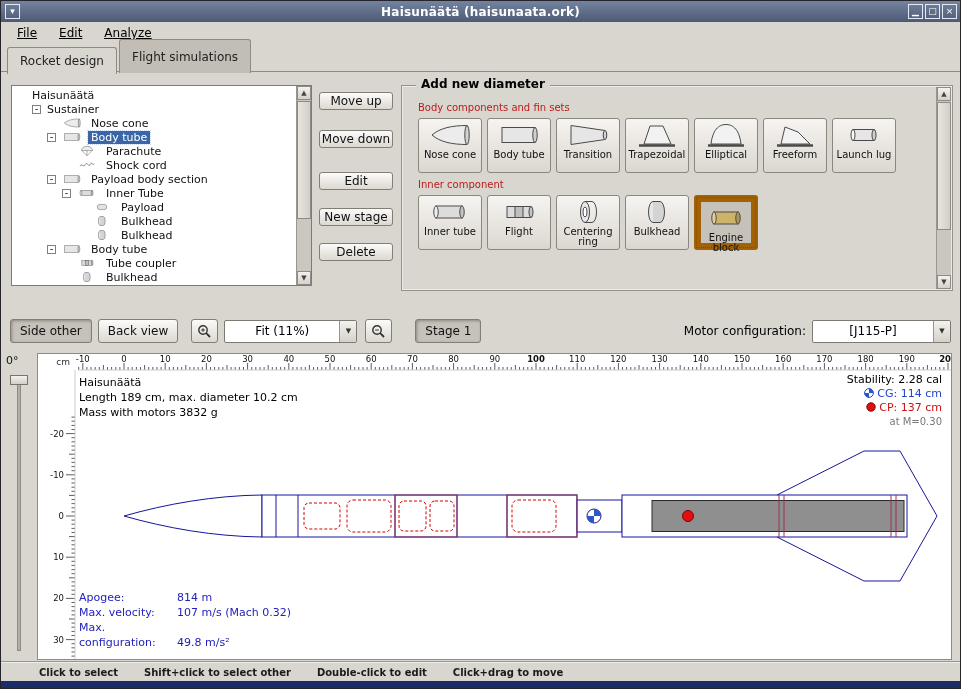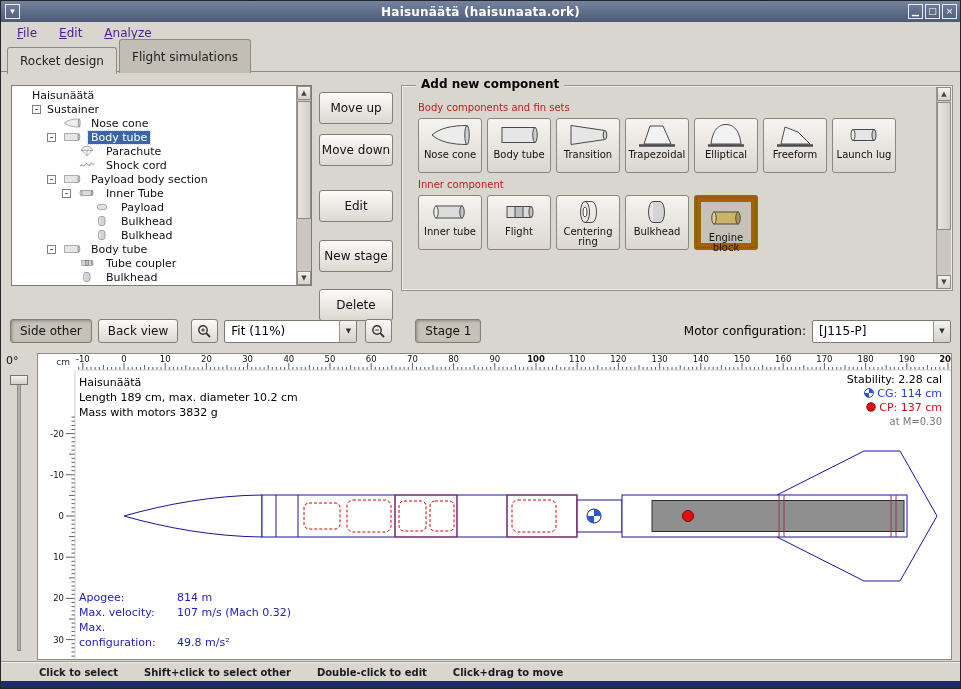--- a/index.html
+++ b/index.html
@@ -9,21 +9,21 @@
 
   
   .titlebar{position:absolute;left:0;top:0;right:0;height:21px;background:linear-gradient(180deg,#74839f,#4c5a74);display:flex;align-items:center;}
   .titlebar-title{position:absolute;left:0;right:0;text-align:center;color:#fff;font-weight:bold;font-size:12px;letter-spacing:.2px;}
   .tb-icon{position:absolute;left:4px;top:3px;width:15px;height:15px;border:1px solid #e6eaf2;color:#fff;font-size:9px;line-height:13px;text-align:center;}
   .tb-btns{position:absolute;right:3px;top:3px;display:flex;gap:2px;z-index:2;}
   .tb-btn{width:15px;height:15px;border:1px solid #e6eaf2;color:#fff;font-size:9px;line-height:12px;text-align:center;background:transparent;cursor:default;}
 
   
   .menubar{position:absolute;left:0;top:21px;right:0;height:22px;display:flex;align-items:center;padding-left:8px;gap:6px;}
-  .menu-item{padding:2px 8px;font-size:12px;color:#4c1d95;}
+  .menu-item{padding:2px 8px;font-size:12px;color:#000000;text-decoration:underline;}
   .menu-item u{text-decoration:underline;}
 
   
   .tab-base{position:absolute;left:0;right:0;top:70px;height:1px;background:#8e8a82;}
   .tabstrip{position:absolute;left:6px;top:44px;height:28px;display:flex;align-items:flex-end;gap:2px;z-index:2;}
   .tab{height:34px;padding:0 12px;display:flex;align-items:center;font-size:12px;background:#c2beb6;border:1px solid #8e8a82;border-bottom:none;border-radius:3px 3px 0 0;color:#222;}
   .tab.active{height:27px;background:#d8d6cf;position:relative;z-index:3;margin-bottom:-1px;}
 
   
   .tree-panel{position:absolute;left:10px;top:84px;width:301px;height:201px;background:#fff;border:1px solid #7f7b74;}
@@ -37,40 +37,40 @@
 
   
   .vscroll{position:absolute;width:15px;background:#cbc7c0;border-left:1px solid #9a968e;}
   .sb-btn{position:absolute;left:0;width:14px;height:14px;background:linear-gradient(#f4f2ef,#d5d1ca);border:1px solid #8e8a86;font-size:7px;line-height:12px;text-align:center;color:#444;}
   .sb-up{top:0;}
   .sb-down{bottom:0;}
   .sb-thumb{position:absolute;left:0;width:14px;background:linear-gradient(90deg,#e8e5e0,#d2cec7);border:1px solid #8e8a86;}
 
   
   .edit-buttons{position:absolute;left:318px;top:91px;width:74px;display:flex;flex-direction:column;}
-  .btn{height:32px;background:linear-gradient(#fcfbf9,#dcd8d1);border:1px solid #827e76;border-radius:3px;font-size:12px;color:#111;font-family:inherit;}
+  .btn{height:18px;background:linear-gradient(#fcfbf9,#dcd8d1);border:1px solid #827e76;border-radius:3px;font-size:12px;color:#111;font-family:inherit;}
   .btn.pressed{background:#c6c2ba;box-shadow:inset 1px 1px 3px rgba(0,0,0,.3);}
 
   
   .group-box{position:absolute;left:400px;top:84px;width:552px;height:206px;border:1px solid #97938b;box-shadow:inset 0 0 0 1px #eceae6;}
   .group-title{position:absolute;left:14px;top:-9px;background:#d8d6cf;padding:0 5px;font-weight:bold;font-size:12px;}
   .comp-sections{position:absolute;left:16px;top:10px;right:20px;}
   .sec-label{font-size:10px;margin:6px 0 5px 0;color:#b91c1c;}
   .comp-row{display:flex;gap:5px;}
   .comp-btn{width:64px;height:55px;background:linear-gradient(#f6f4f1,#dbd7d0);border:1px solid #8b877f;border-radius:3px;display:flex;flex-direction:column;align-items:center;justify-content:flex-start;padding-top:2px;font-family:inherit;}
   .comp-btn.active{background:#c6c2ba;border:7px solid #a16207;outline:1px dotted #555;outline-offset:-3px;}
   .comp-icon{height:28px;display:flex;align-items:center;}
   .comp-label{font-size:10px;line-height:10px;text-align:center;color:#111;margin-top:1px;}
 
   
   .view-toolbar{position:absolute;left:0;right:0;top:313px;height:34px;display:flex;align-items:center;padding:0 9px;}
   .tool-btn{height:24px;padding:0 9px;}
   .icon-btn{width:27px;height:24px;padding:0;display:inline-flex;align-items:center;justify-content:center;}
   .combo{display:flex;align-items:center;height:23px;background:#fff;border:1px solid #7d7973;border-radius:2px;}
-  .combo-text{flex:1;padding:0 6px;font-size:12px;white-space:nowrap;overflow:hidden;}
+  .combo-text{flex:1;padding:0 6px;font-size:12px;white-space:nowrap;overflow:hidden;text-align:center;}
   .combo-arrow{width:17px;height:100%;border-left:1px solid #9a968e;background:linear-gradient(#f4f2ef,#d5d1ca);font-size:7px;display:flex;align-items:center;justify-content:center;color:#333;}
   .mc-label{font-size:12px;margin-right:6px;}
 
   
   .rot-slider{position:absolute;left:0;top:352px;width:36px;height:307px;}
   .rot-label{position:absolute;left:5px;top:1px;font-size:11px;color:#111;}
   .rot-track{position:absolute;left:16px;top:27px;bottom:9px;width:4px;background:#b3afa8;border:1px solid #8e8a84;}
   .rot-handle{position:absolute;left:9px;top:22px;width:18px;height:10px;background:linear-gradient(#f4f2ef,#d2cec7);border:1px solid #76726c;}
 
   
@@ -252,28 +252,28 @@
       </div>
     <div class="vscroll" style="right:0;top:0;bottom:0;">
       <div class="sb-btn sb-up">▲</div>
       <div class="sb-thumb" style="top:15px;height:118px;"></div>
       <div class="sb-btn sb-down">▼</div>
     </div>
   </div>
 
   <div class="edit-buttons" id="edit-buttons">
       <button class="btn" style="margin-top: 0px;">Move up</button>
-      <button class="btn" style="margin-top: 10px;">Move down</button>
+      <button class="btn" style="margin-top: 20px;">Move down</button>
       <button class="btn" style="margin-top: 24px;">Edit</button>
       <button class="btn" style="margin-top: 18px;">New stage</button>
       <button class="btn" style="margin-top: 17px;">Delete</button>
     </div>
 
   <div class="group-box">
-    <span class="group-title">Add new component</span>
+    <span class="group-title">Add new diameter</span>
     <div class="comp-sections" id="comp-sections">
         <div class="sec-label">Body components and fin sets</div>
         <div class="comp-row">
           <button class="comp-btn">
             <span class="comp-icon">
               <svg width="42" height="28" viewBox="0 0 40 28">
                 <path d="M2,14 C10,7 22,4.5 37,4.5 L37,23.5 C22,23.5 10,21 2,14 Z" fill="#ececec" stroke="#4a4a4a"></path>
                 <ellipse cx="37" cy="14" rx="2.2" ry="9.5" fill="#d2d2d2" stroke="#4a4a4a"></ellipse>
               </svg>
             </span>

